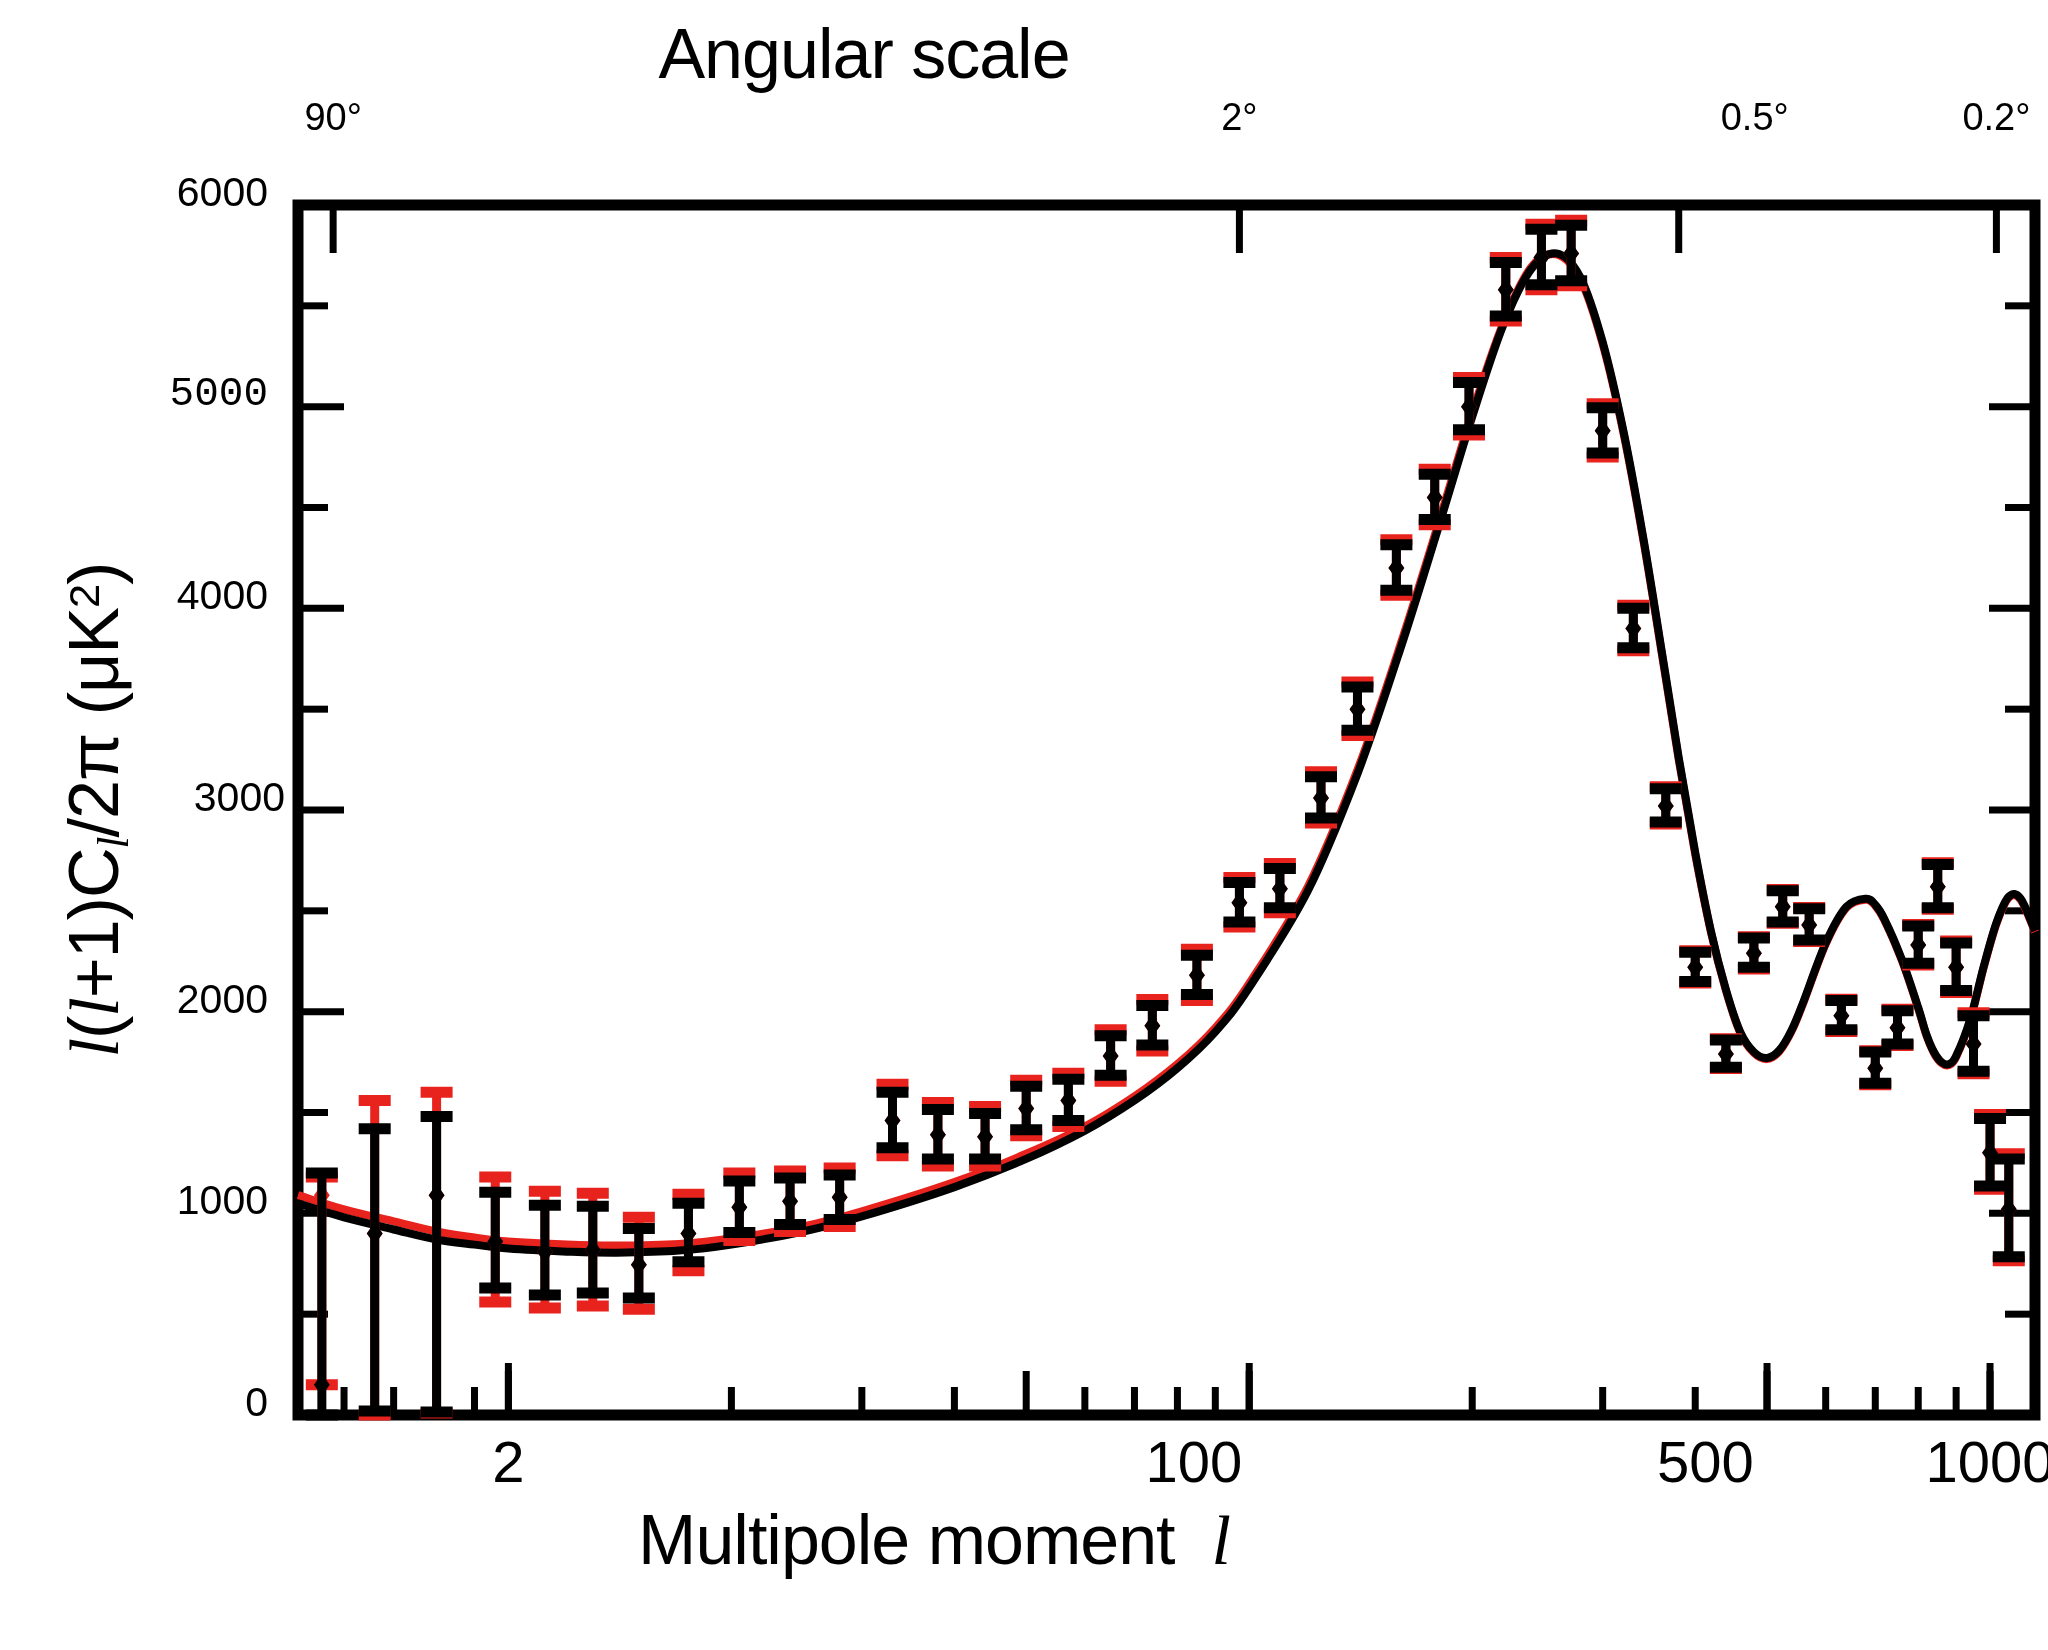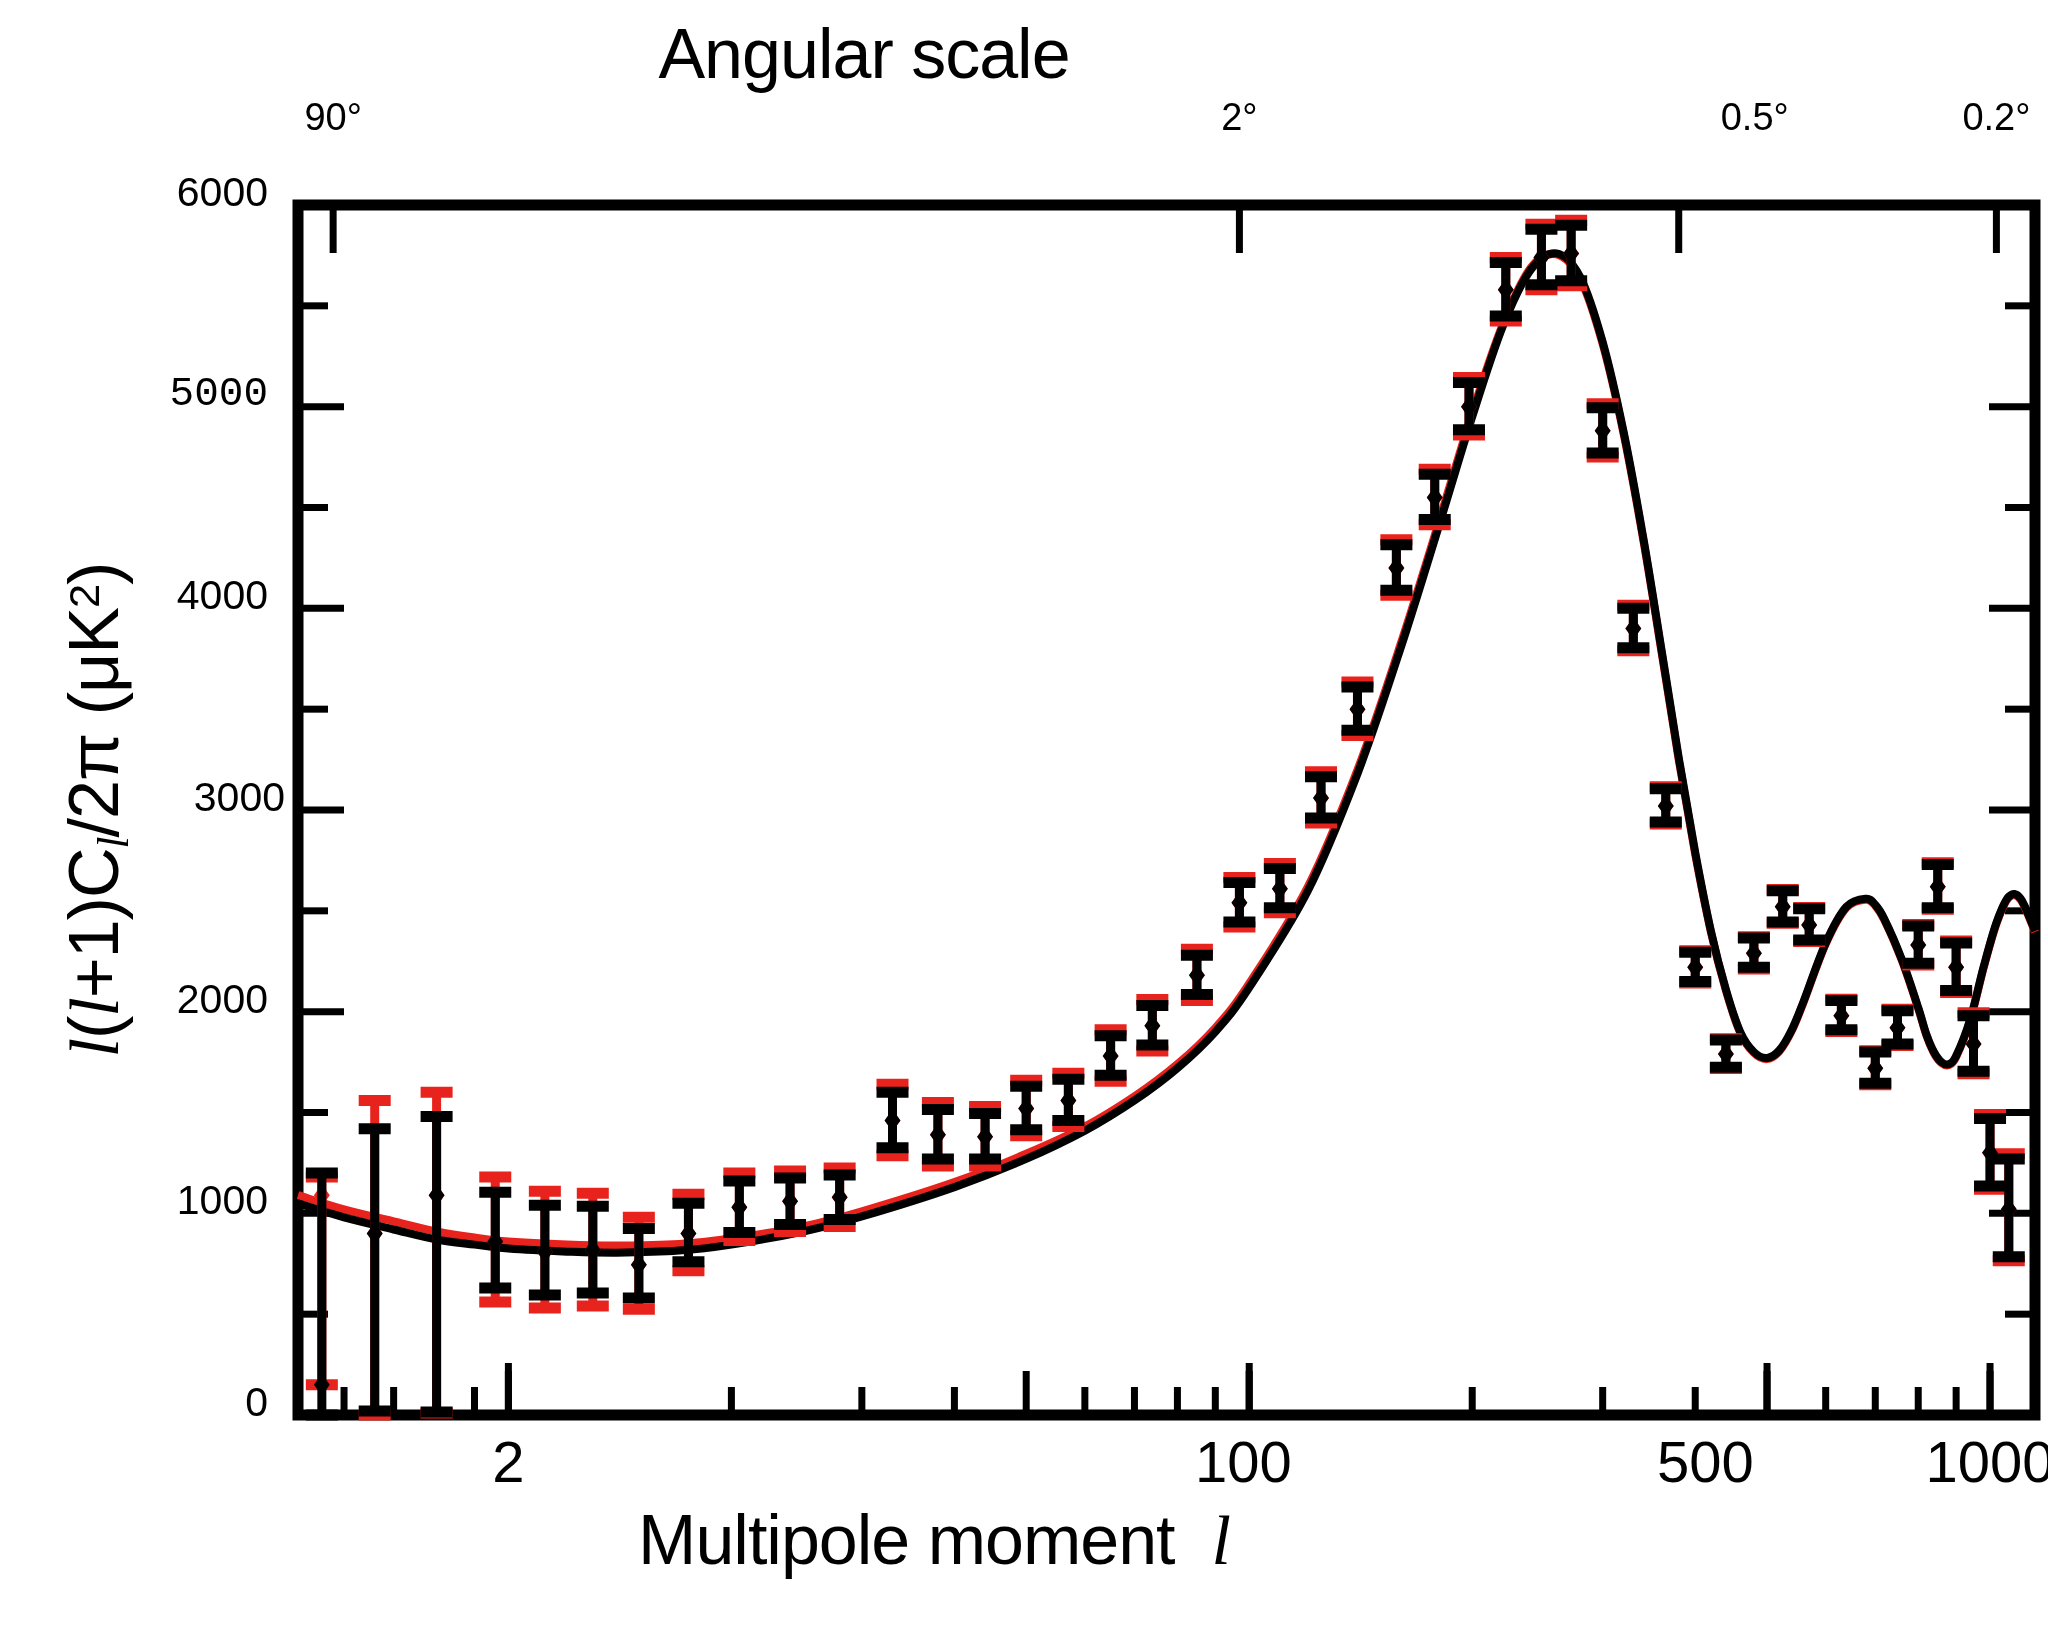--- a/index.html
+++ b/index.html
@@ -48,21 +48,21 @@
       <div class="txt ytick-label" style="top: 1379px; left: 0px; width: 268px;">0</div>
       <div class="txt ytick-label" style="top: 1177.33px; left: 0px; width: 268px;">1000</div>
       <div class="txt ytick-label" style="top: 975.667px; left: 0px; width: 268px;">2000</div>
       <div class="txt ytick-label" style="top: 774px; left: 0px; width: 268px; margin-left: 17px;">3000</div>
       <div class="txt ytick-label" style="top: 572.333px; left: 0px; width: 268px;">4000</div>
       <div class="txt ytick-label" style="top: 370.667px; left: 0px; width: 268px; font-family: Liberation Mono, monospace;">5000</div>
       <div class="txt ytick-label" style="top: 169px; left: 0px; width: 268px;">6000</div>
     </div>
   <div id="x-tick-labels">
       <div class="txt xtick-label" style="top: 1428px; left: 398.391px; width: 220px; text-align: center;">2</div>
-      <div class="txt xtick-label" style="top: 1428px; left: 1195px; width: 220px; text-align: left;">100</div>
+      <div class="txt xtick-label" style="top: 1428px; left: 1084px; width: 220px; text-align: center;">100</div>
       <div class="txt xtick-label" style="top: 1428px; left: 1657.02px; width: 220px; text-align: left;">500</div>
       <div class="txt xtick-label" style="top: 1428px; left: 1880.03px; width: 220px; text-align: center;">1000</div>
     </div>
 
   <div id="yaxis-title" style="left: 96px; top: 810px; transform: rotate(-90deg) translate(-50%, -50%);">
     <span class="ital">l</span>(<span class="ital">l</span>+1)C<sub class="sb ital">l</sub>/2π (μK<sup class="sp">2</sup>)
   </div>
 
   <div id="xaxis-title">
     <span>Multipole moment</span>

